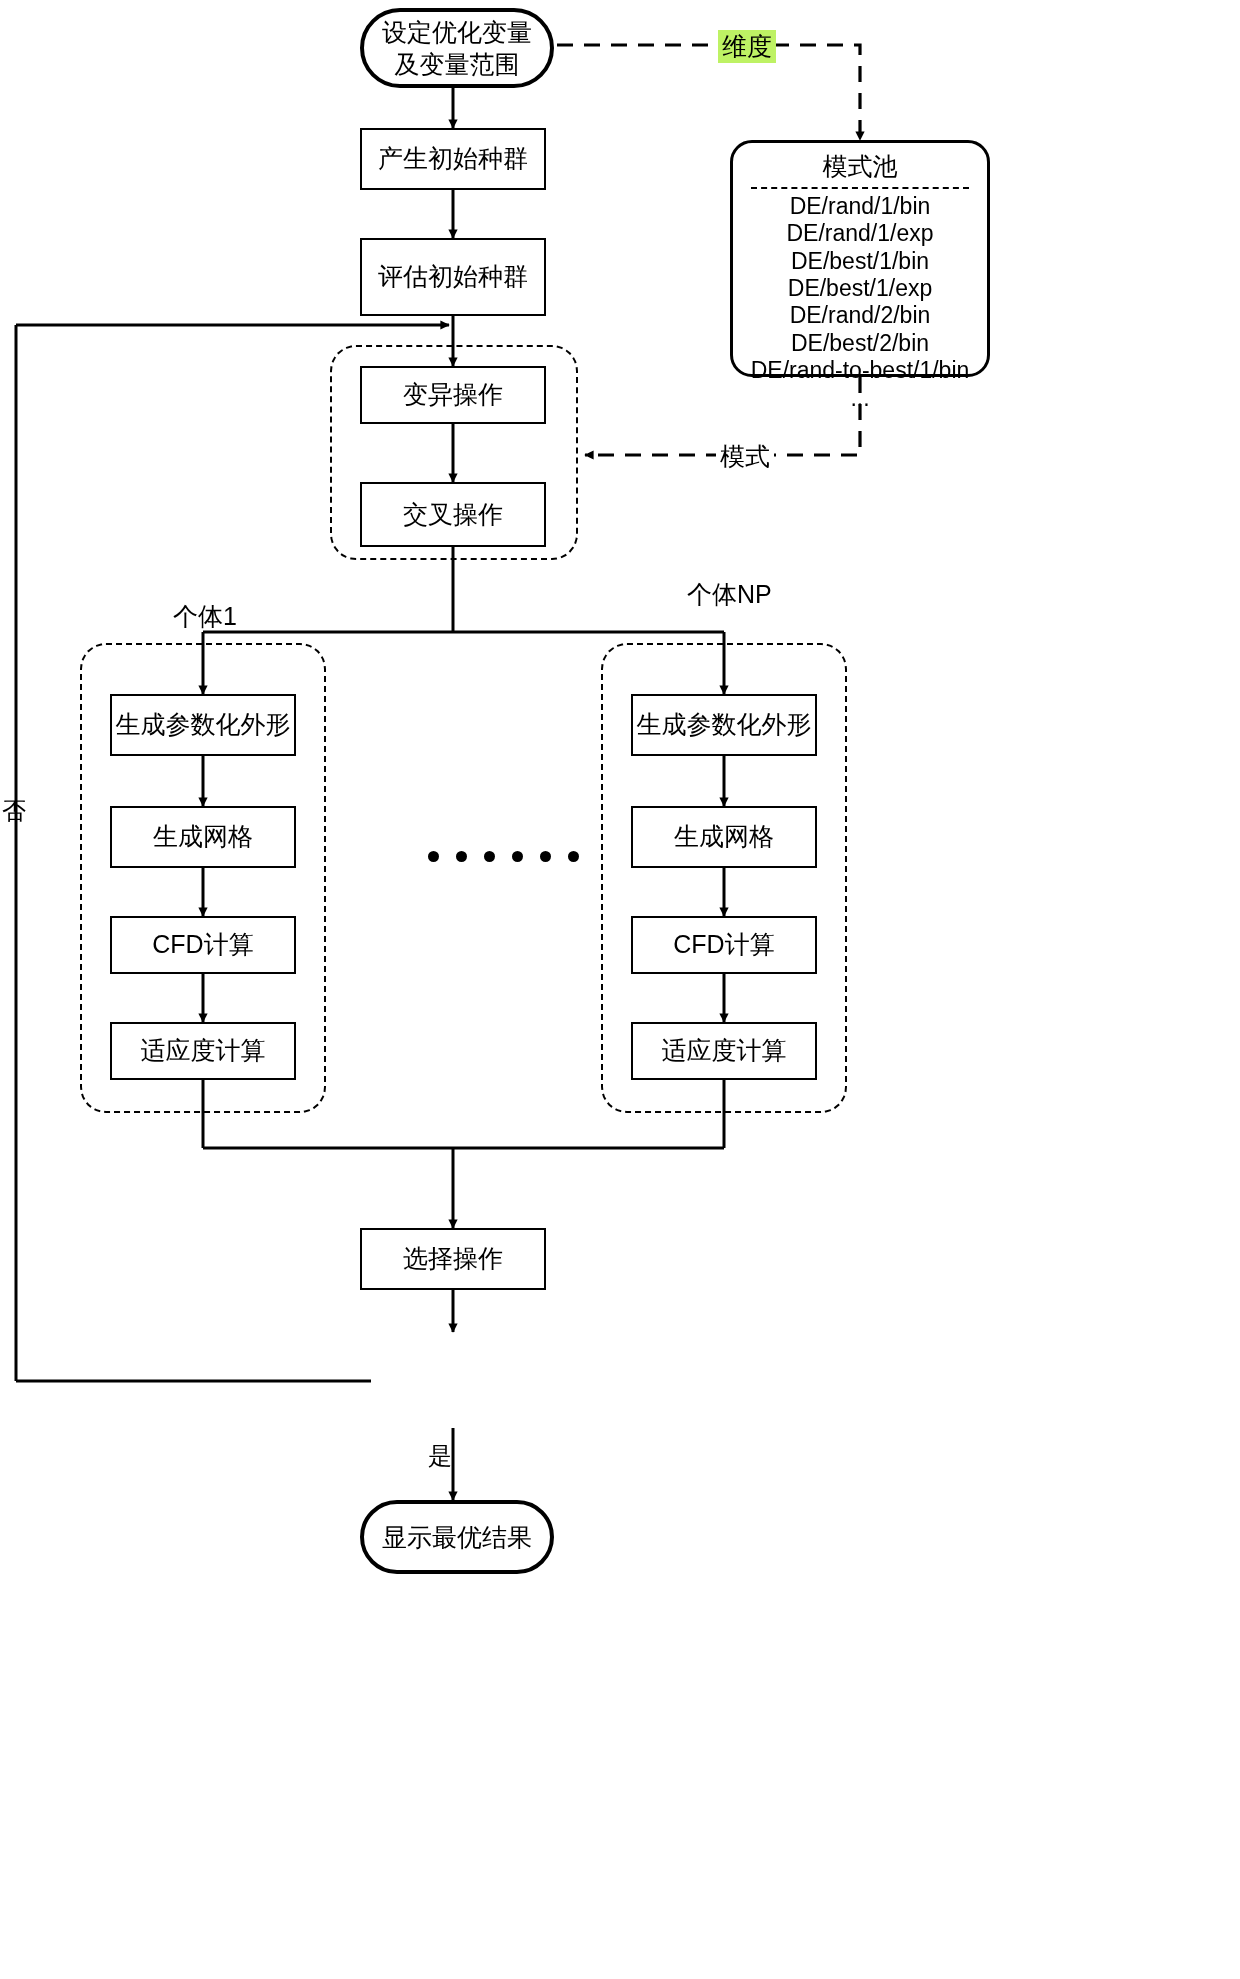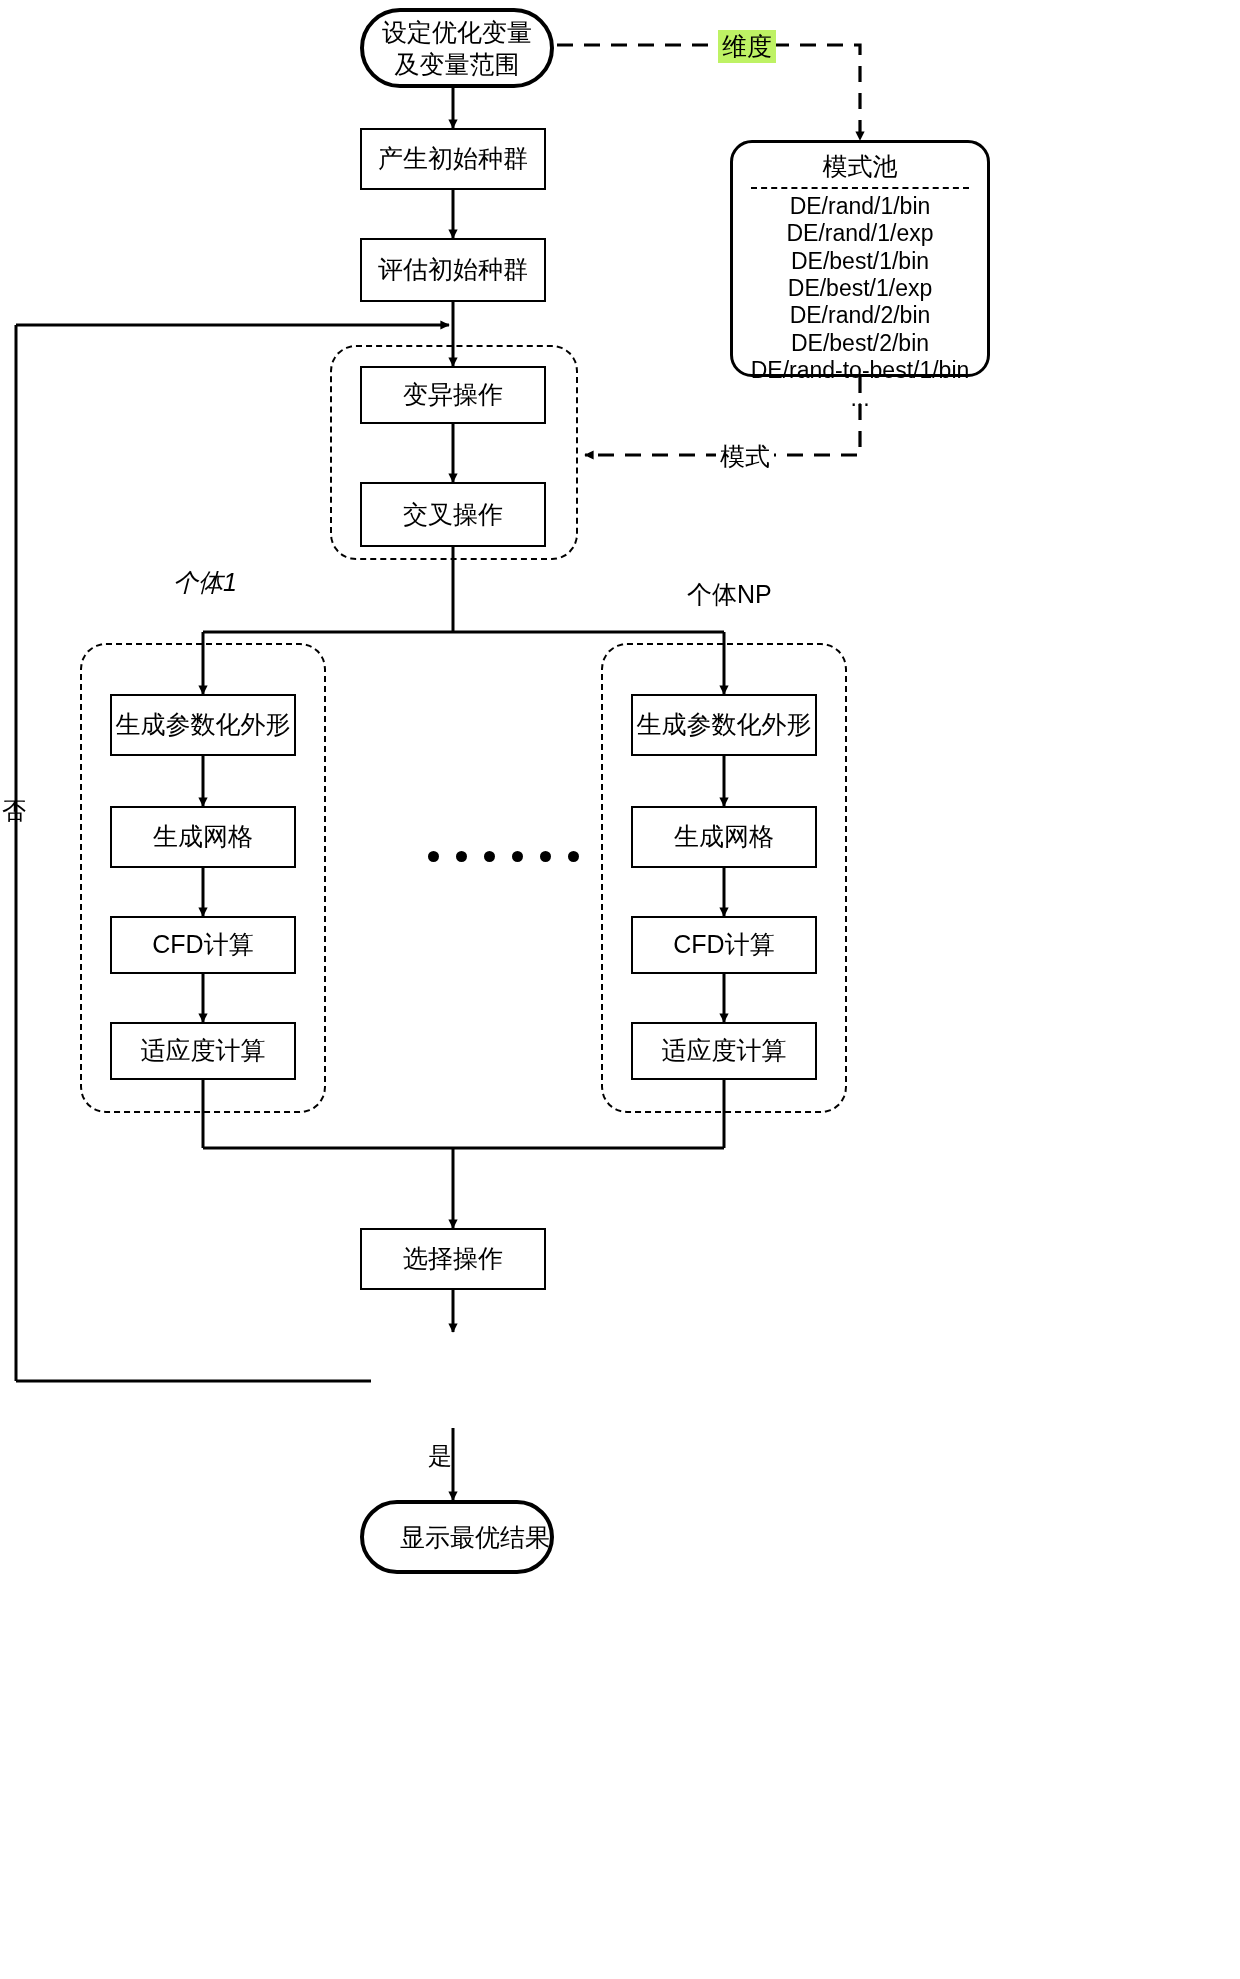--- a/index.html
+++ b/index.html
@@ -84,21 +84,21 @@
 
   <div class="node proc" style="left:360px;top:128px;width:186px;height:62px;">
     <span>产生初始种群</span>
   </div>
 
   <div class="node term" style="left:360px;top:8px;width:194px;height:80px;">
     <span style="white-space:pre-line;">设定优化变量
 及变量范围</span>
   </div>
 
-  <div class="node proc" style="left:360px;top:238px;width:186px;height:64px;">
+  <div class="node proc" style="left:360px;top:238px;width:186px;height:78px;">
     <span>评估初始种群</span>
   </div>
 
   <div class="grp-dash" style="left:330px;top:345px;width:248px;height:215px;"></div>
 
   <div class="node proc" style="left:360px;top:366px;width:186px;height:58px;">
     <span>变异操作</span>
   </div>
 
   <div class="node proc" style="left:360px;top:482px;width:186px;height:65px;">
@@ -114,21 +114,21 @@
     <div class="pool-item">DE/best/1/exp</div>
     <div class="pool-item">DE/rand/2/bin</div>
     <div class="pool-item">DE/best/2/bin</div>
     <div class="pool-item">DE/rand-to-best/1/bin</div>
     <div class="pool-item">...</div>
   </div>
 
   <div class="free-label" style="left:718px;top:30px;background:#bef264;padding:0 4px;">维度</div>
   <div class="free-label" style="left:716px;top:440px;background:#fff;padding:0 4px;">模式</div>
 
-  <div class="free-label" style="left:173px;top:566px;font-style:italic;">个体1</div>
+  <div class="free-label" style="left:173px;top:600px;">个体1</div>
   <div class="free-label" style="left:687px;top:578px;">个体NP</div>
 
   <div class="grp-dashdot" style="left:80px;top:643px;width:246px;height:470px;"></div>
   <div class="node proc" style="left:110px;top:694px;width:186px;height:62px;">
     <span>生成参数化外形</span>
   </div>
   <div class="node proc" style="left:110px;top:806px;width:186px;height:62px;">
     <span>生成网格</span>
   </div>
   <div class="node proc" style="left:110px;top:916px;width:186px;height:58px;">
@@ -162,17 +162,17 @@
   </div>
 
   <div class="node proc" style="left:360px;top:1228px;width:186px;height:62px;">
     <span>选择操作</span>
   </div>
 
 
   <div class="free-label small" style="left:428px;top:1440px;">是</div>
   <div class="free-label small" style="left:2px;top:795px;">否</div>
 
-  <div class="node term" style="left:360px;top:1500px;width:194px;height:74px;justify-content:flex-end;">
+  <div class="node term" style="left:360px;top:1500px;width:194px;height:74px;">
     <span>显示最优结果</span>
   </div>
 
 </div>
 
 </body></html>

